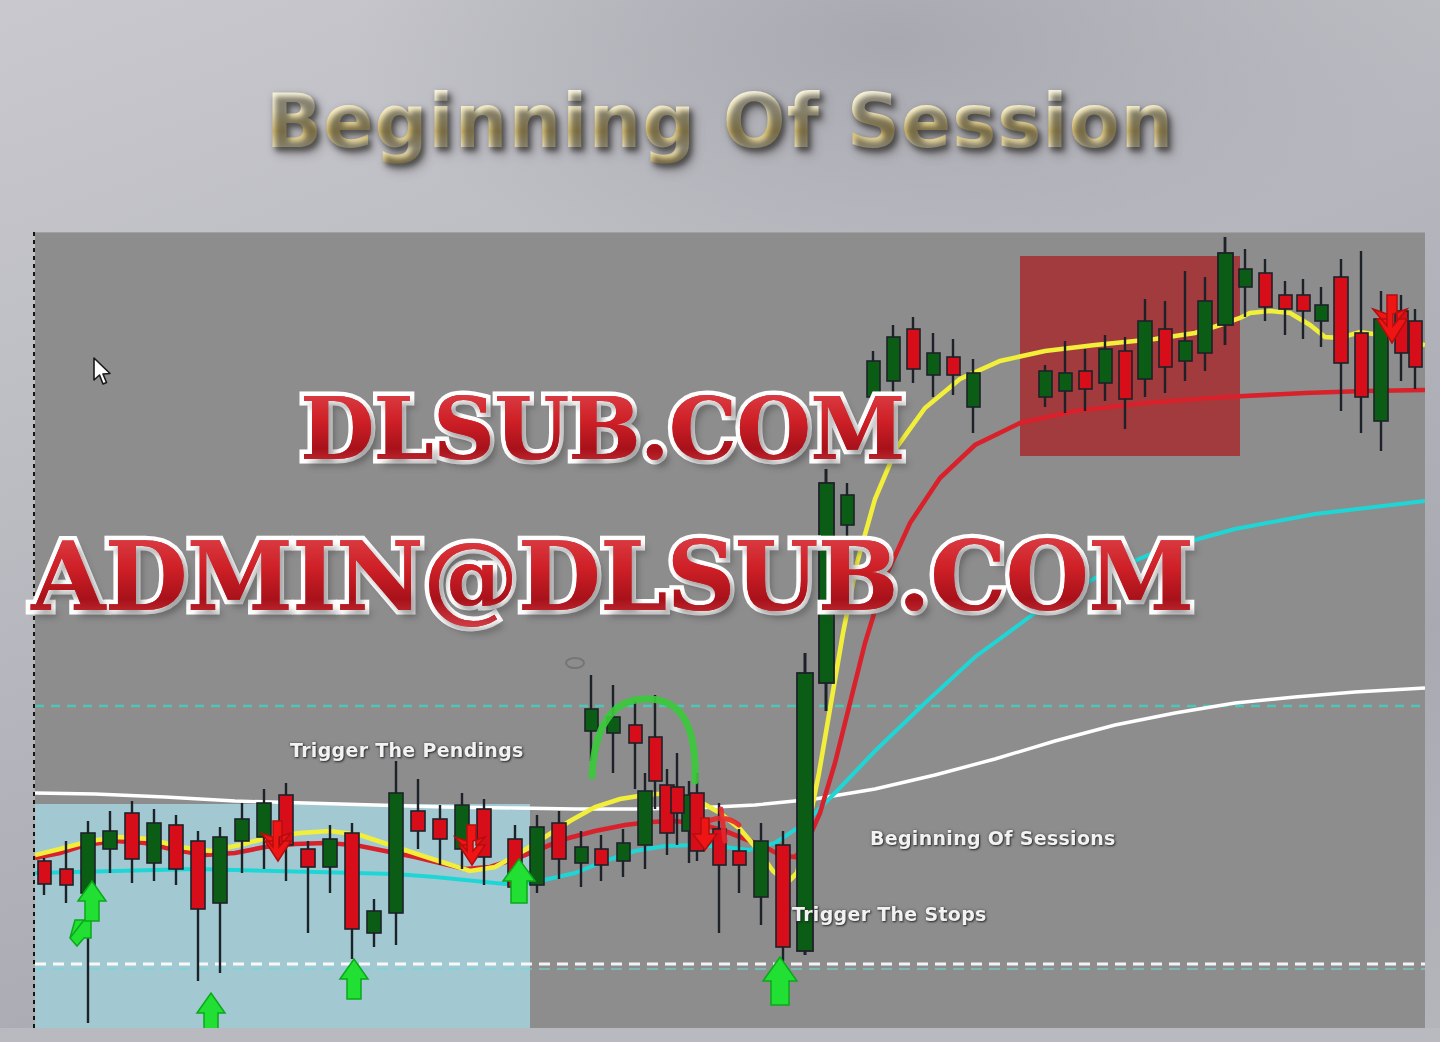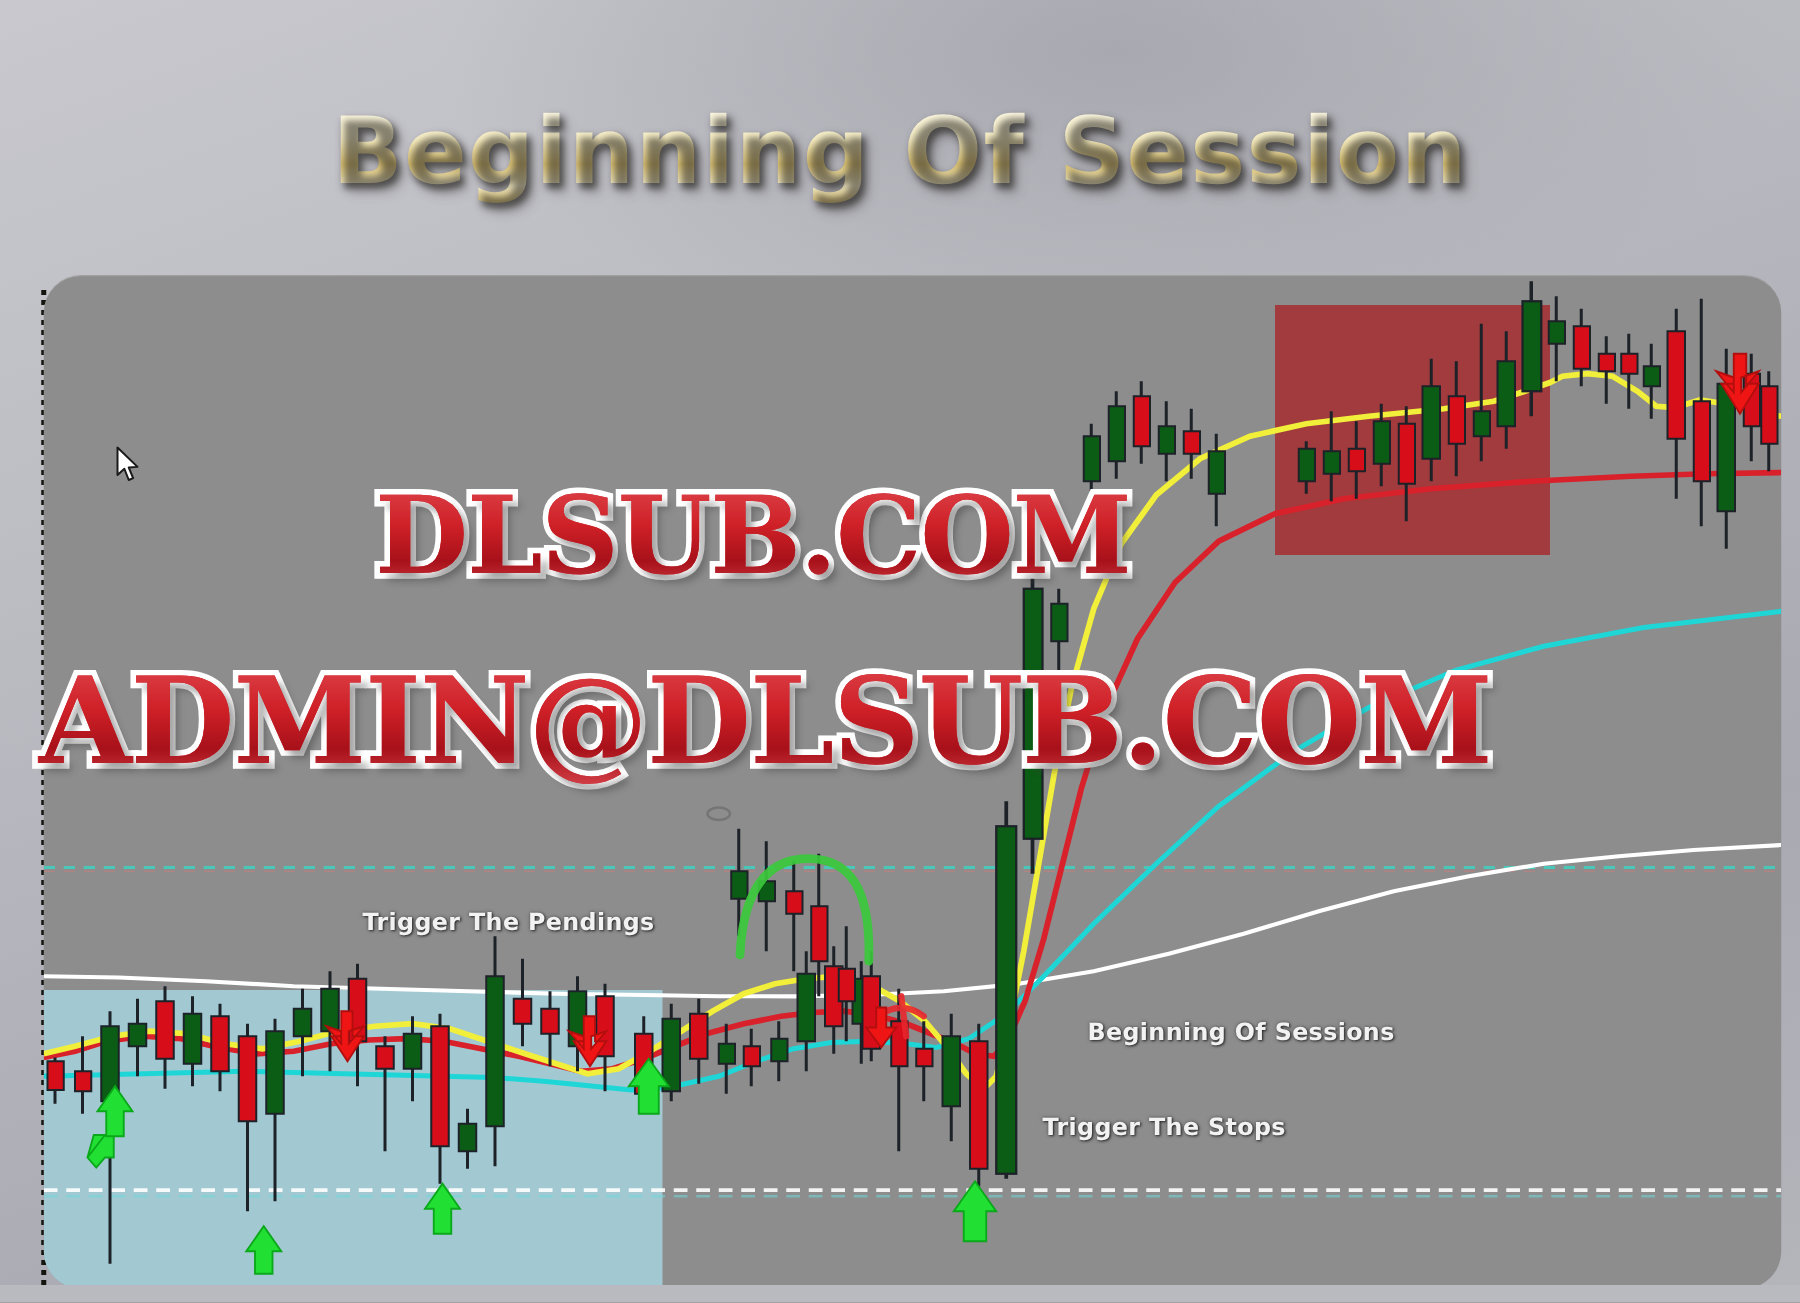--- a/index.html
+++ b/index.html
@@ -21,24 +21,23 @@
     font-family:"DejaVu Sans",sans-serif;
     color:#f3ecc8;
     background:linear-gradient(180deg,#fffdf2 0%,#f7eec4 38%,#d9c070 62%,#f6edc6 82%,#cdb468 100%);
     -webkit-background-clip:text;background-clip:text;-webkit-text-fill-color:transparent;
     text-shadow:3px 4px 5px rgba(40,38,34,.55);
     filter:drop-shadow(3px 4px 4px rgba(40,38,34,.45));
     white-space:nowrap;
   }
   
   #chart{
-    position:absolute;left:35px;top:220px;width:1390px;height:810px;
+    position:absolute;left:35px;top:232px;width:1390px;height:810px;
     background:#8d8d8d;overflow:hidden;
     border-top:1px solid #a0a0a0;
-    border-radius:30px;
   }
   #chart-left-axis{
     position:absolute;left:33px;top:232px;width:4px;height:810px;
     background:repeating-linear-gradient(180deg,#15150f 0 4px,rgba(0,0,0,0) 4px 8px);
   }
   #chart-bottom{
     position:absolute;left:35px;top:1036px;width:1390px;height:3px;
     background:#9c9c9c;
   }
   .svglayer{position:absolute;left:0;top:0;width:1390px;height:810px;}
@@ -53,21 +52,21 @@
   }
   
   .chartlabel{
     position:absolute;color:#f2f2f2;font-weight:bold;font-size:19px;
     font-family:"DejaVu Sans",sans-serif;
     text-shadow:1px 1px 2px rgba(30,30,30,.85), 0 0 3px rgba(60,60,60,.6);
     white-space:nowrap;letter-spacing:.3px;
   }
   #lbl-pendings{left:255px;top:506px;}
   #lbl-begin{left:835px;top:594px;text-align:right;}
-  #lbl-stops{left:757px;top:670px;padding-left:42px;}
+  #lbl-stops{left:757px;top:670px;}
   
   .wm{
     position:absolute;white-space:nowrap;font-weight:bold;
     font-family:"DejaVu Serif",serif;
     color:#cf2027;
     -webkit-text-stroke:9px #ffffff;
     paint-order:stroke fill;
     text-shadow:6px 7px 6px rgba(60,60,60,.45);
   }
   .wm-inner{

